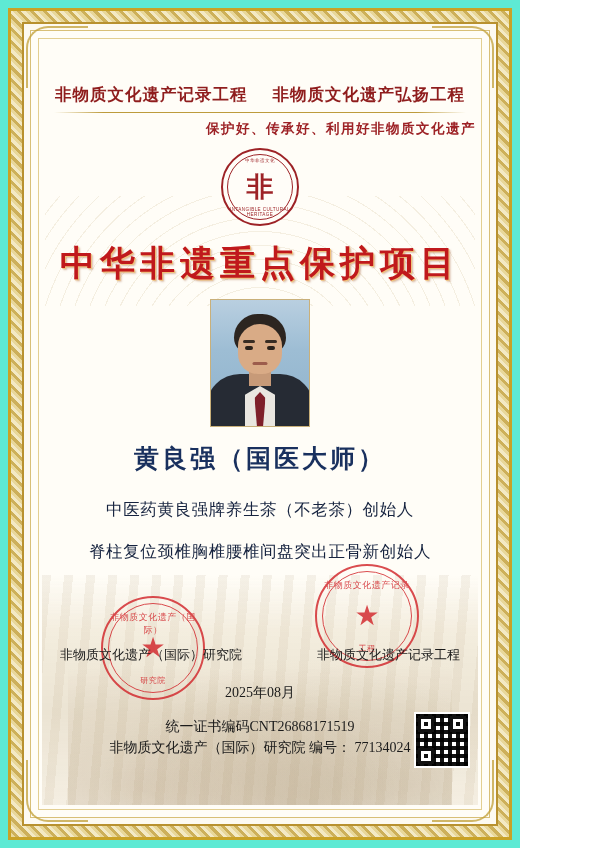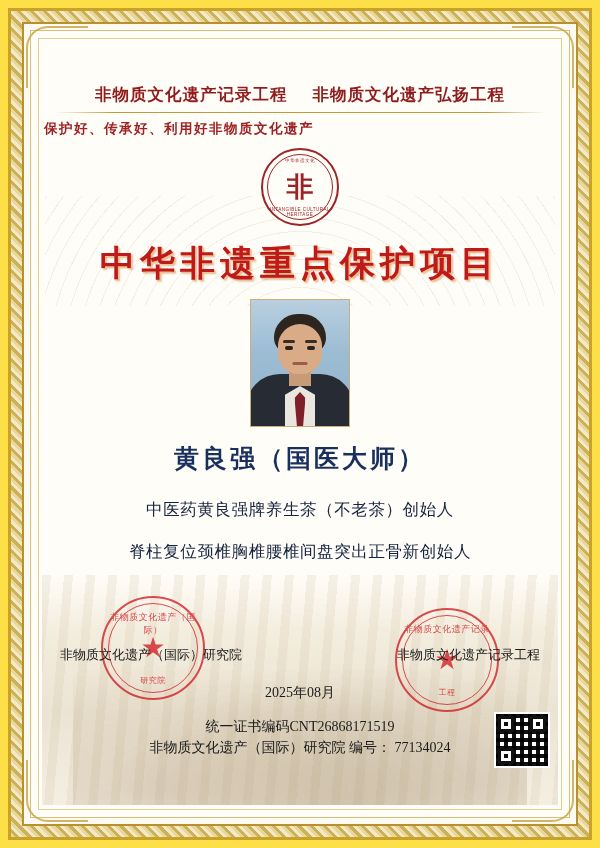--- a/index.html
+++ b/index.html
@@ -5,22 +5,22 @@
   * { box-sizing: border-box; margin: 0; padding: 0; }
   html, body {
     width: 600px; height: 848px;
     background: #ffffff;
     font-family: "Liberation Sans", sans-serif;
     overflow: hidden;
   }
 
   .certificate {
     position: relative;
-    width: 600px; height: 848px;
-    background: #fde047;
+    width: 520px; height: 848px;
+    background: #5eead4;
     overflow: hidden;
   }
 
   
   .border-outer {
     position: absolute;
     left: 8px; top: 8px; right: 8px; bottom: 8px;
     border: 3px solid #c9a227;
     background:
       repeating-linear-gradient(45deg,
@@ -108,21 +108,21 @@
   .header-line .gap { display: inline-block; width: 14px; }
 
   .header-rule {
     position: absolute; top: 68px; left: 10px; right: 10px;
     height: 1px;
     background: linear-gradient(90deg, rgba(180,150,80,0) 0%, #bd9b3c 12%, #bd9b3c 88%, rgba(180,150,80,0) 100%);
   }
 
   .slogan {
     position: absolute; top: 76px; left: 0; right: 0;
-    text-align: left;
+    text-align: right;
     color: #9d2226;
     font-size: 13.5px;
     letter-spacing: 1.5px;
     font-family: "Liberation Serif", serif;
     font-weight: bold;
   }
 
   
   .emblem {
     position: absolute; top: 104px; left: 50%;
@@ -255,21 +255,21 @@
 
   
   .stamp {
     position: absolute;
     width: 104px; height: 104px;
     border-radius: 50%;
     border: 2.5px solid #d2262b;
     opacity: .82;
   }
   .stamp.left  { left: 57px;  top: 552px; }
-  .stamp.right { right: 57px; top: 564px; }
+  .stamp.right { right: 57px; top: 520px; }
   .stamp::before {
     content: "";
     position: absolute; left: 5px; top: 5px; right: 5px; bottom: 5px;
     border-radius: 50%; border: 1px solid #d2262b;
   }
   .stamp-star {
     position: absolute; left: 50%; top: 50%;
     transform: translate(-50%, -50%);
     color: #d2262b;
     font-size: 28px;

